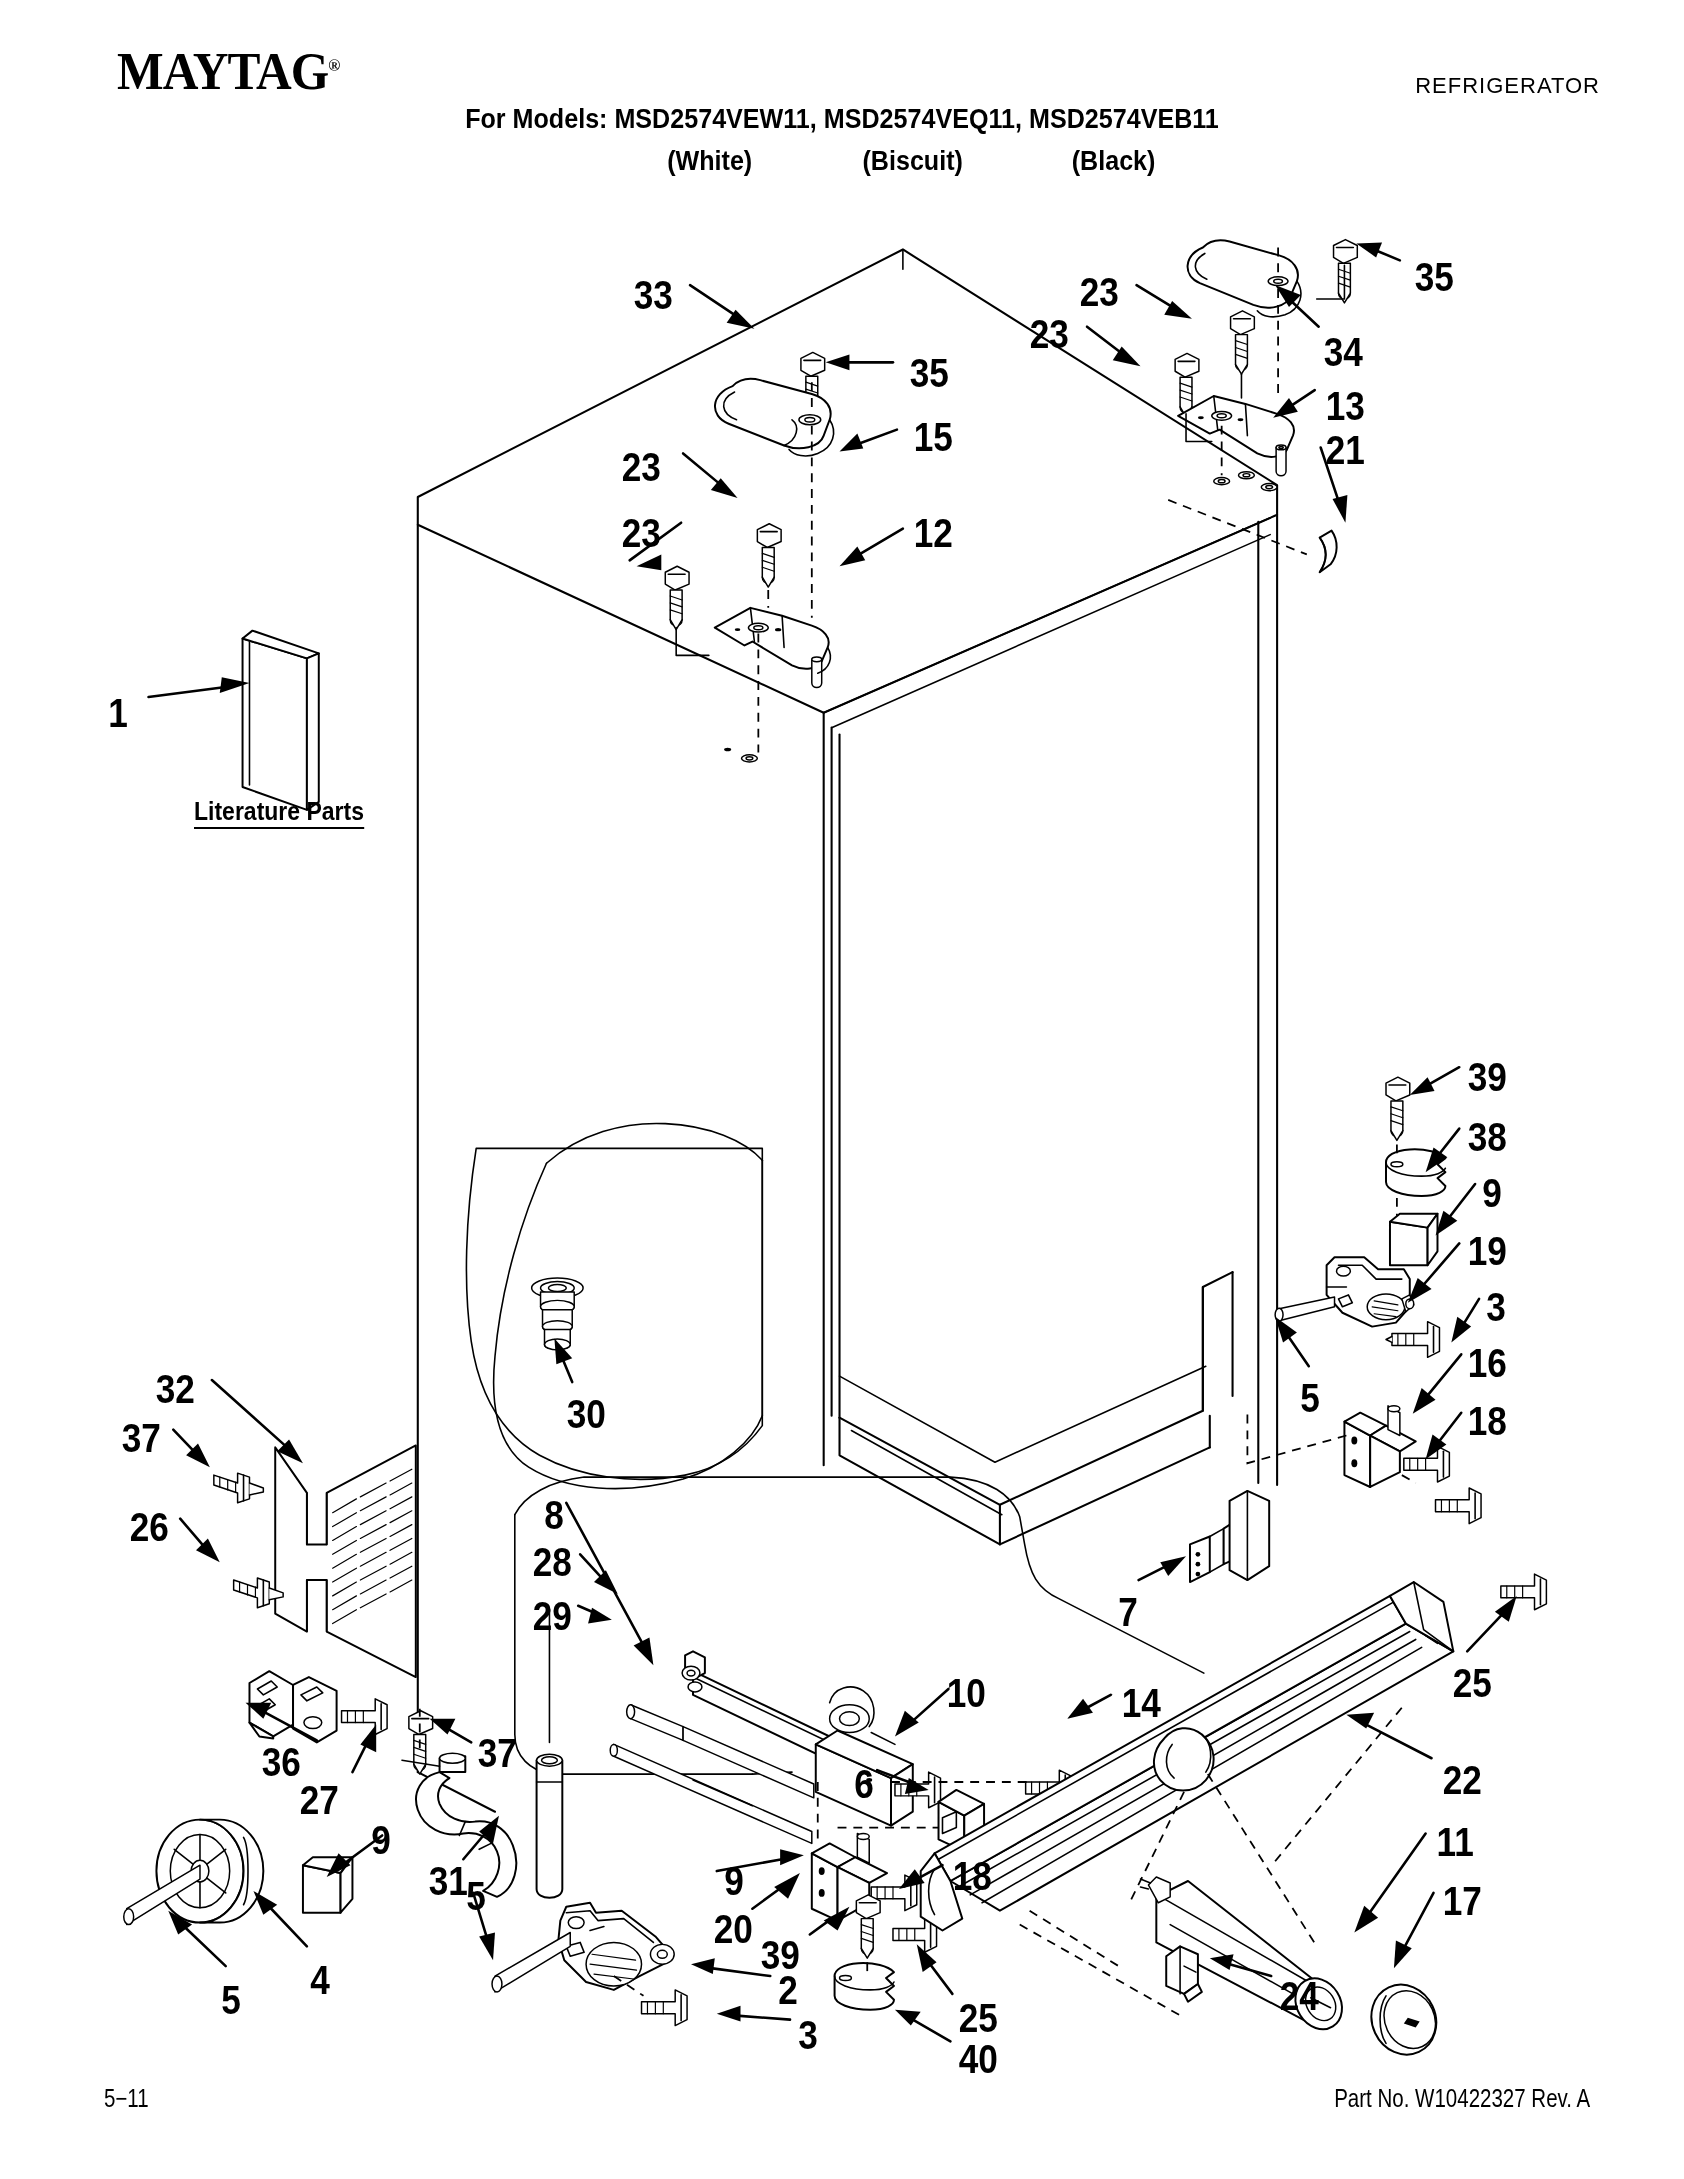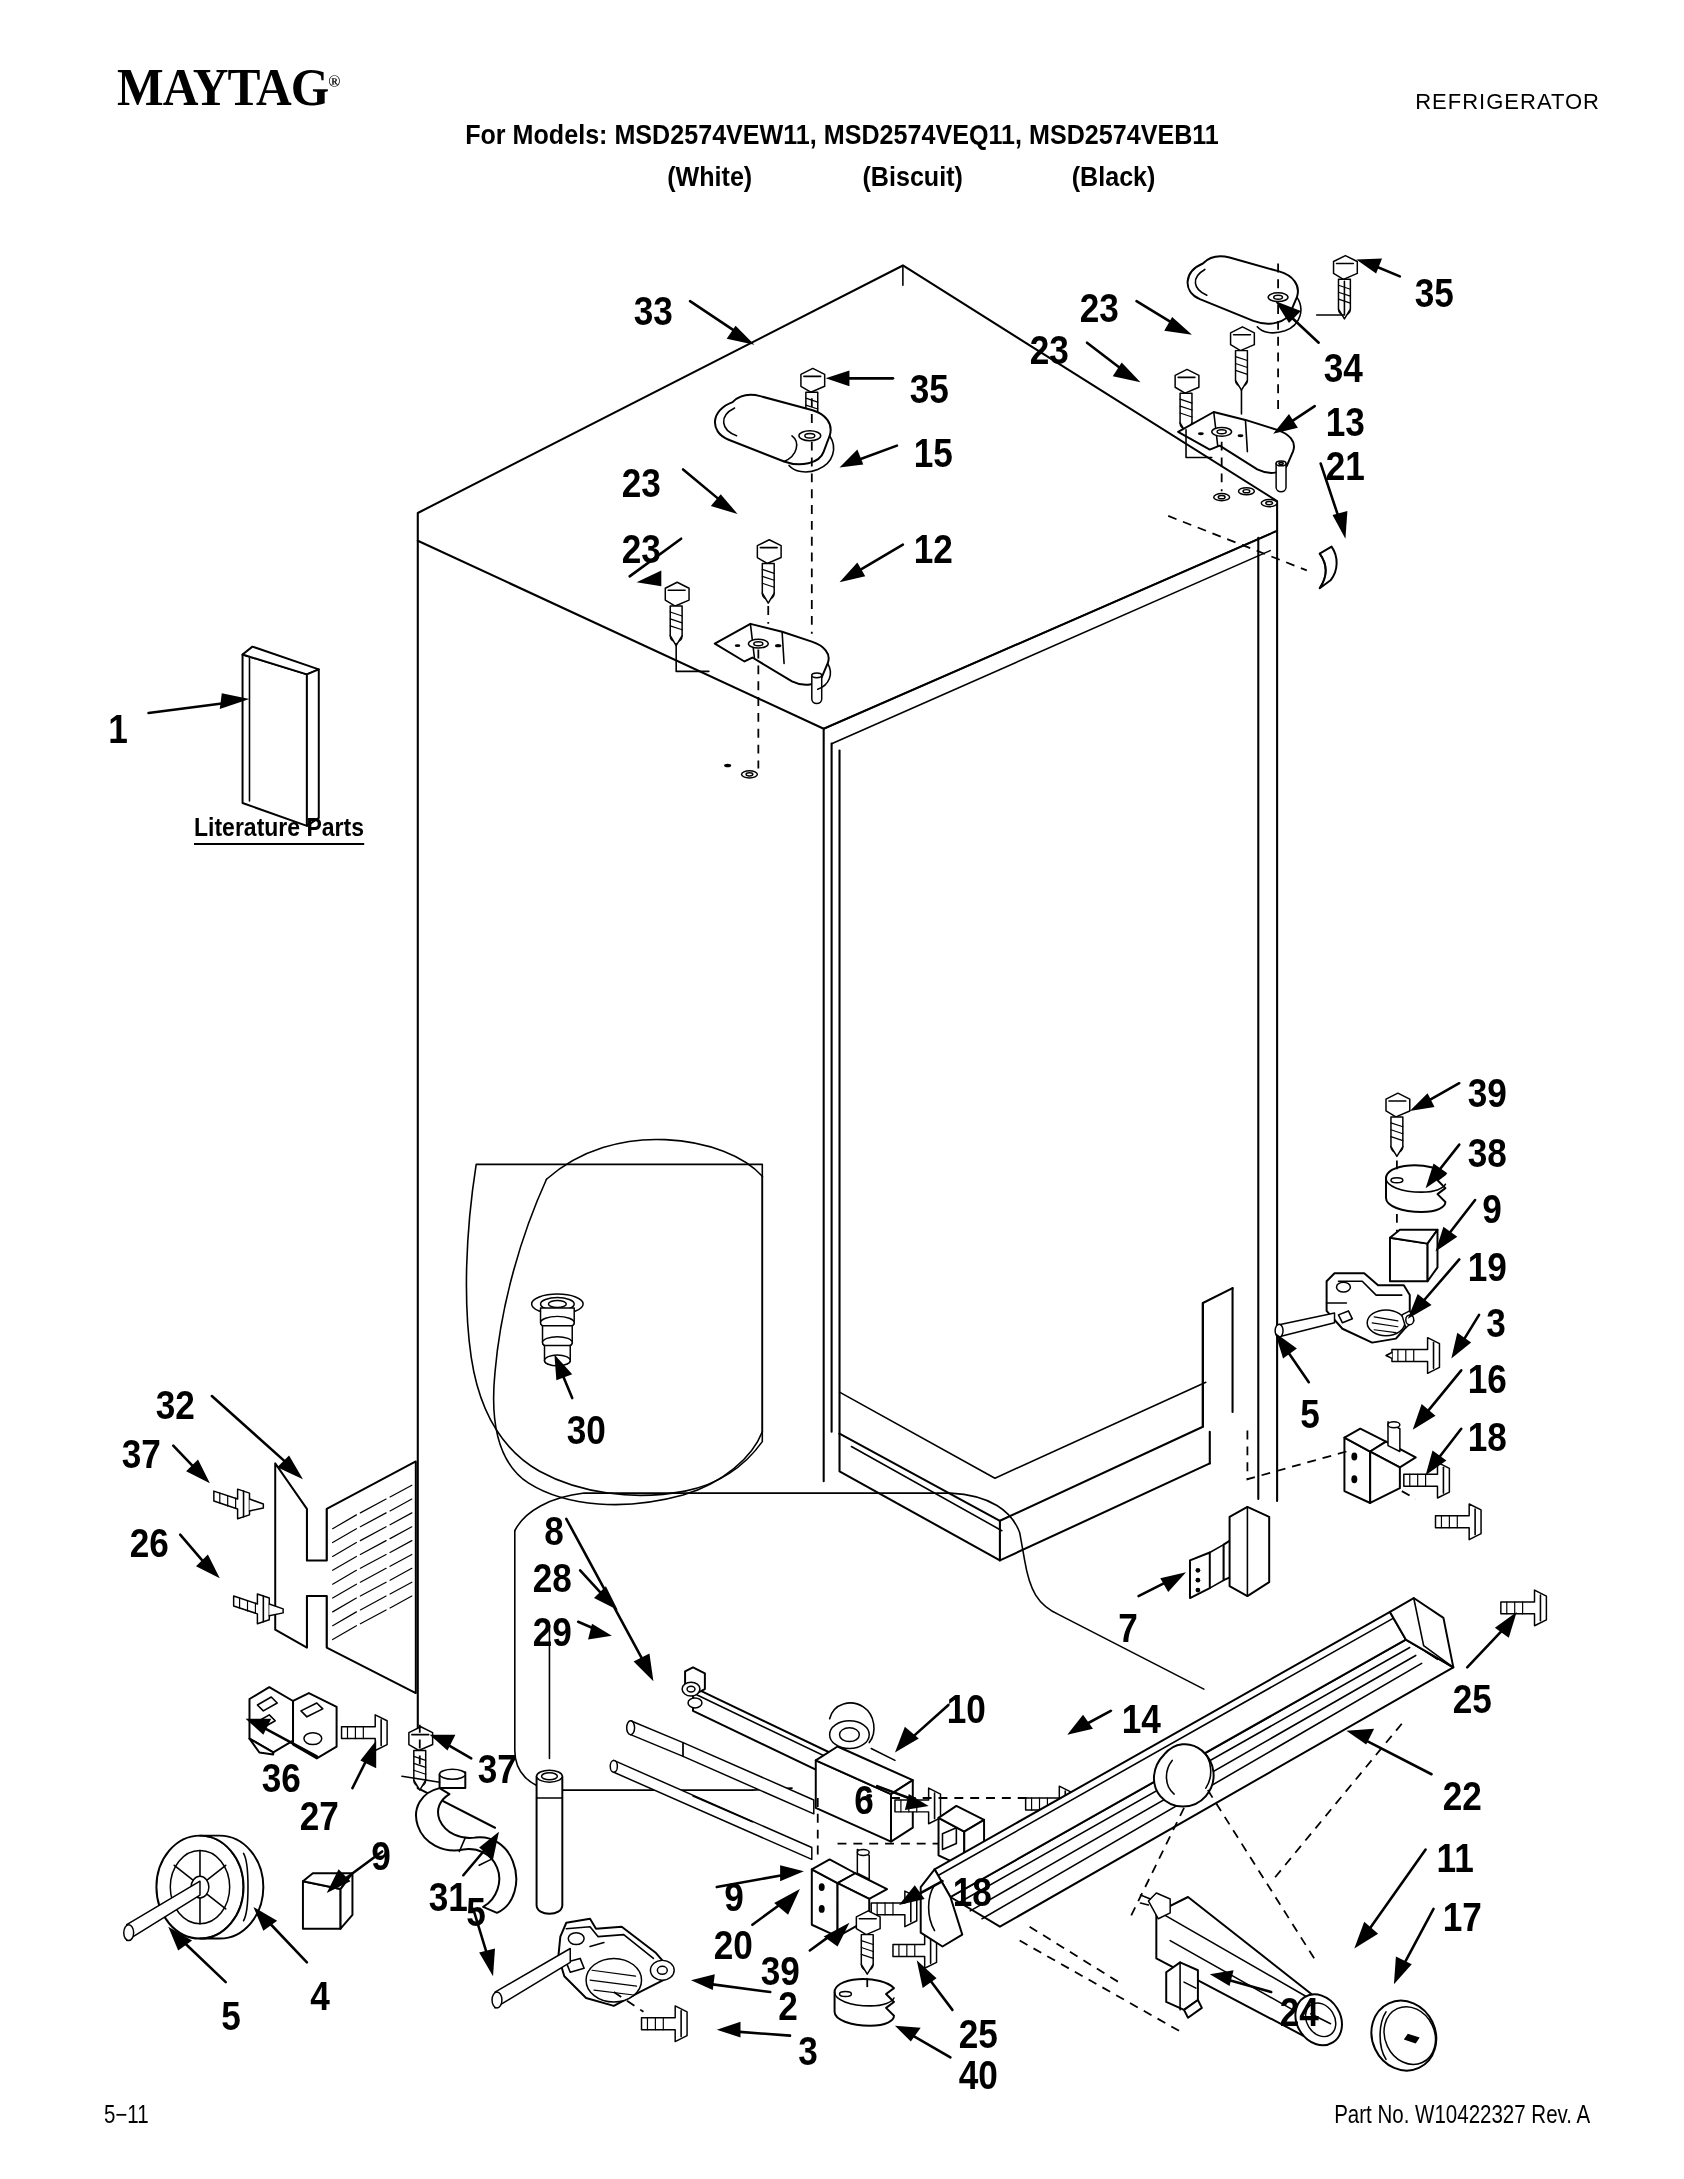--- a/index.html
+++ b/index.html
@@ -1,21 +1,21 @@
 <!DOCTYPE html>
 <html><head>
 <meta charset="utf-8">
 <title>Maytag Refrigerator Parts Diagram</title>
 <style>
   html,body{margin:0;padding:0;background:#ffffff;}
   body{
     width:1684px;height:2179px;position:relative;overflow:hidden;
     font-family:"Liberation Sans", sans-serif;color:#000;
   }
-  .page{position:absolute;left:0;top:16px;width:1684px;height:1885px;}
+  .page{position:absolute;left:0;top:0;width:1684px;height:1885px;}
 
   
   #brand-logo{
     position:absolute;left:117px;top:42px;
     font-family:"Liberation Serif", serif;
     font-weight:bold;font-size:52px;letter-spacing:-1px;
     transform:scaleX(.95);transform-origin:left top;
     white-space:nowrap;
   }
   #brand-logo .reg{font-size:17px;vertical-align:super;font-weight:bold;}

